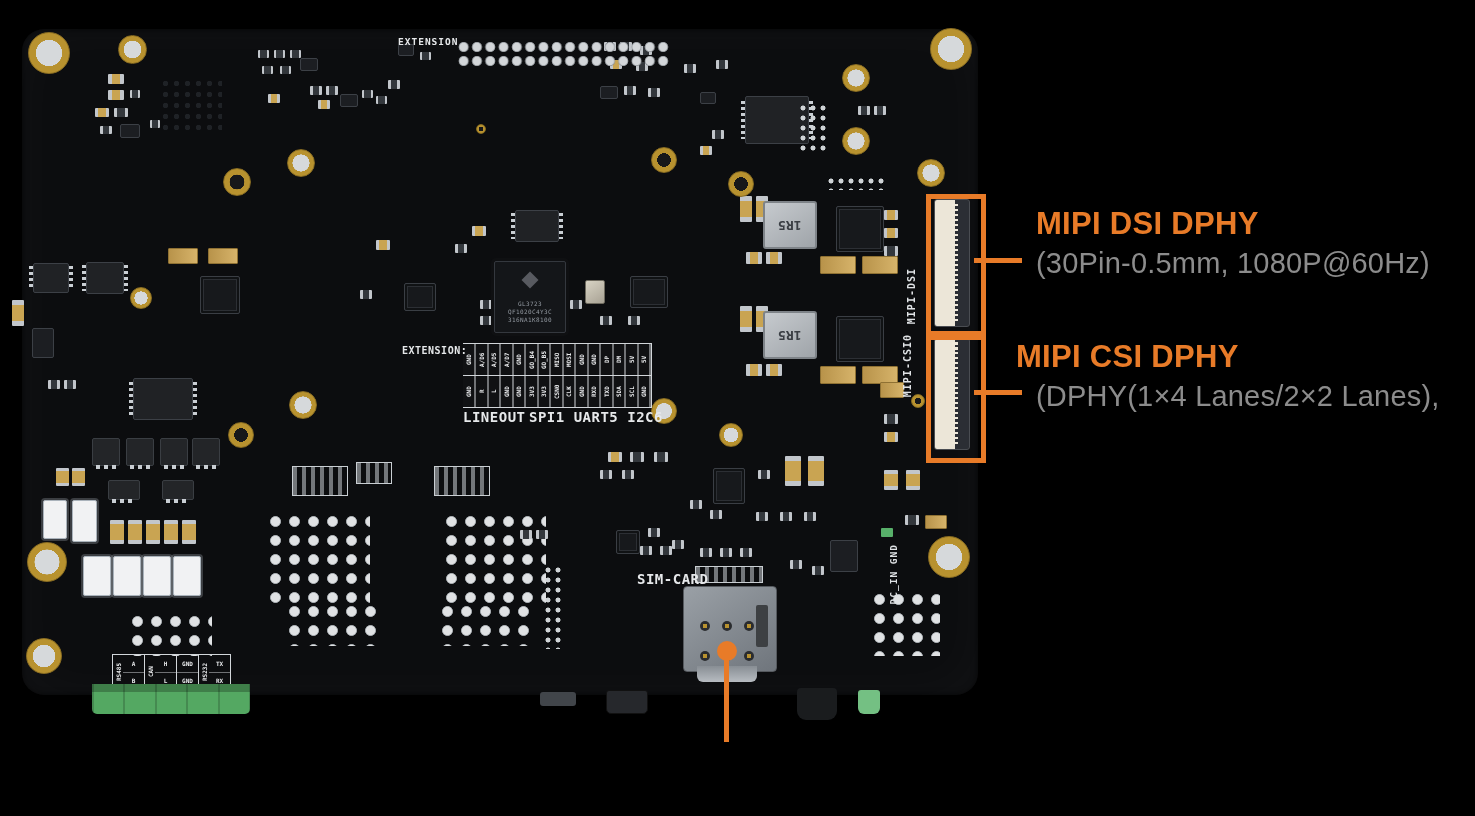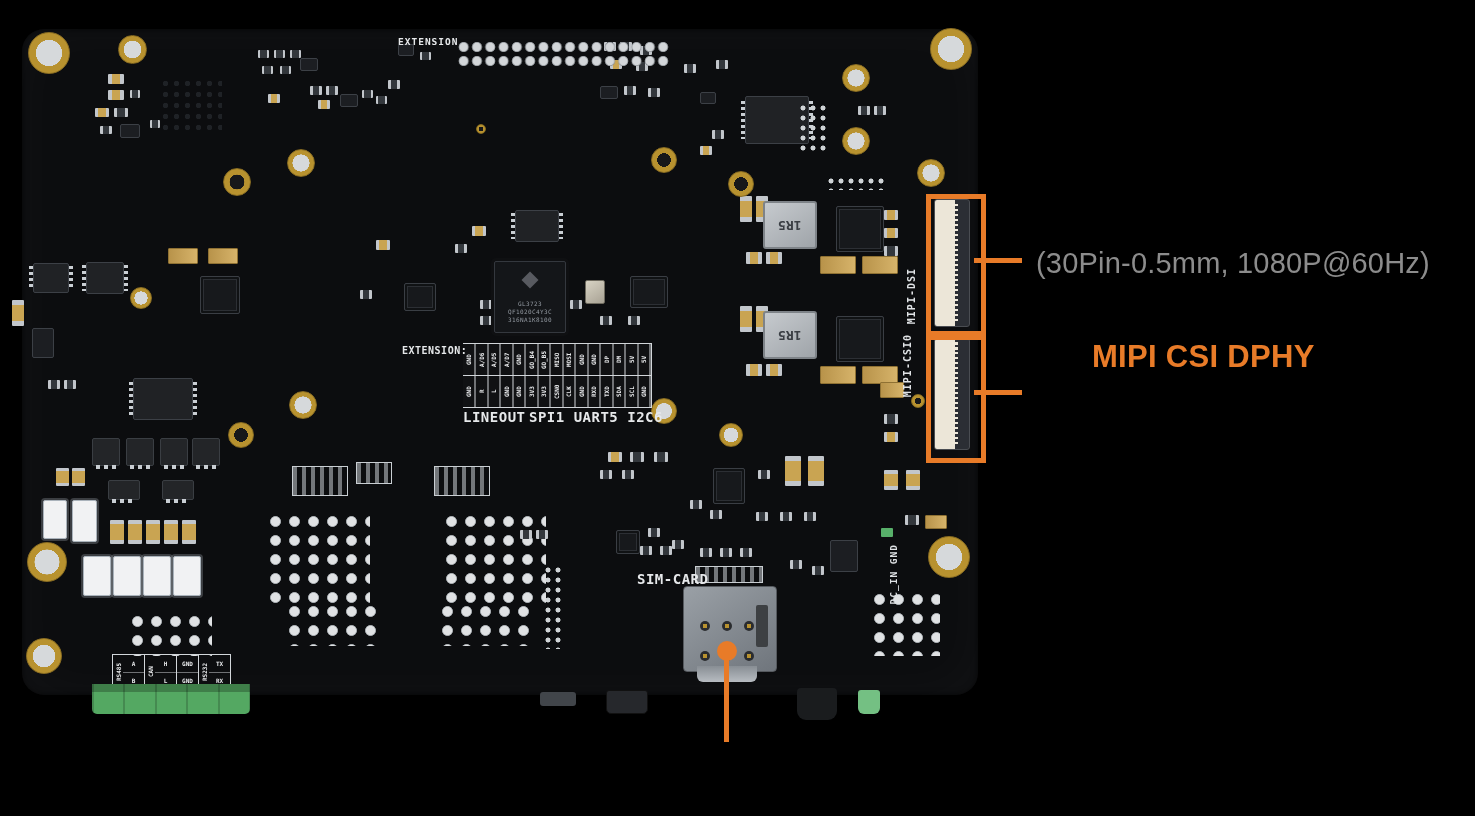--- a/index.html
+++ b/index.html
@@ -389,15 +389,17 @@
   </div>
   <div class="sim-lip"></div>
 
   <div class="obox" style="left:926px;top:194px;width:50px;height:136px"></div>
   <div class="obox" style="left:926px;top:331px;width:50px;height:122px"></div>
   <div class="oline" style="left:974px;top:258px;width:48px;height:5px"></div>
   <div class="oline" style="left:974px;top:390px;width:48px;height:5px"></div>
   <div class="odot" style="left:717px;top:641px"></div>
   <div class="oline" style="left:724px;top:658px;width:5px;height:84px"></div>
 
+  <div class="ann-title" style="left:1036px;top:206px">MIPI DSI DPHY</div>
   <div class="ann-sub" style="left:1036px;top:247px">(30Pin-0.5mm, 1080P@60Hz)</div>
-  <div class="ann-title" style="left:1092px;top:339px">MIPI CSI DPHY</div>
+  <div class="ann-title" style="left:1016px;top:339px">MIPI CSI DPHY</div>
+  <div class="ann-sub" style="left:1036px;top:380px">(DPHY(1×4 Lanes/2×2 Lanes),</div>
 </div>
 
 </body></html>

